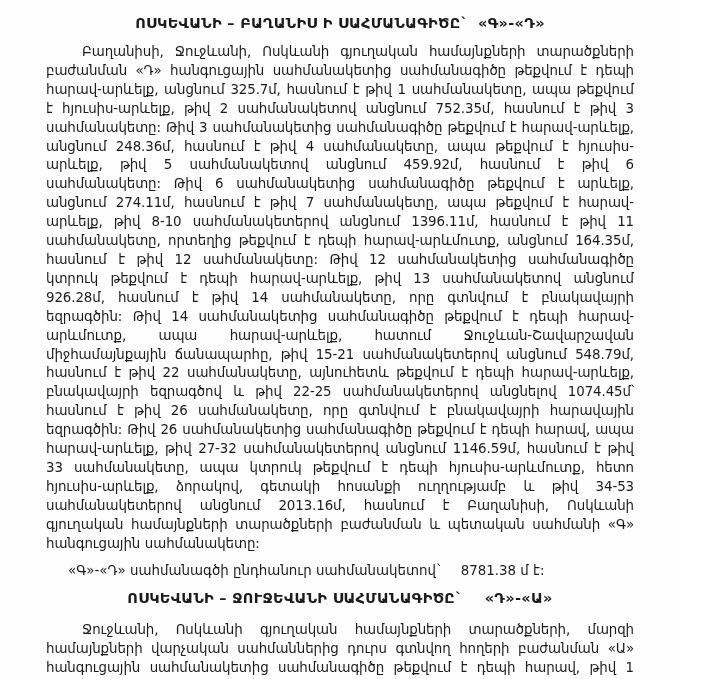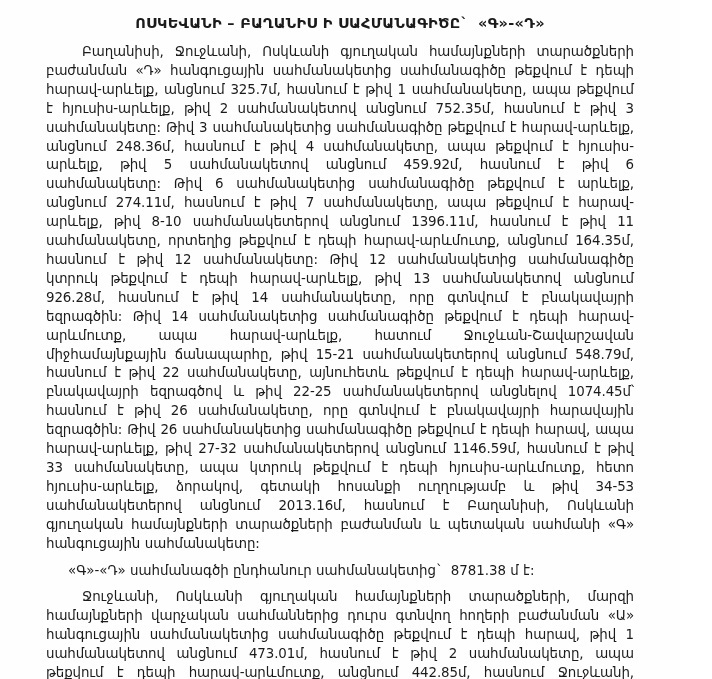--- a/index.html
+++ b/index.html
@@ -41,21 +41,21 @@
     margin: 8px;
   }
   .total-line {
     font-size: 13.4px;
     line-height: 19px;
     padding-left: 30px;
     margin: 0 0 2px 0;
     white-space: nowrap;
   }
   .total-line .value {
-    margin-left: 8px;
+    margin-left: 18px;
   }
   .section-2-title {
     margin-top: 9px;
     margin-bottom: 13px;
   }
   .section-2-title .range {
     margin-left: 22px;
   }
 </style>
 </head>
@@ -63,23 +63,26 @@
 
 <div class="page">
 
   <div class="doc-title">
     <span>ՈՍԿԵՎԱՆԻ – ԲԱՂԱՆԻՍ Ի ՍԱՀՄԱՆԱԳԻԾԸ`</span><span class="range">«Գ»-«Դ»</span>
   </div>
 
   <p class="para">Բաղանիսի, Ջուջևանի, Ոսկևանի գյուղական համայնքների տարածքների բաժանման «Դ» հանգուցային սահմանակետից սահմանագիծը թեքվում է դեպի հարավ-արևելք, անցնում 325.7մ, հասնում է թիվ 1 սահմանակետը, ապա թեքվում է հյուսիս-արևելք, թիվ 2 սահմանակետով անցնում 752.35մ, հասնում է թիվ 3 սահմանակետը: Թիվ 3 սահմանակետից սահմանագիծը թեքվում է հարավ-արևելք, անցնում 248.36մ, հասնում է թիվ 4 սահմանակետը, ապա թեքվում է հյուսիս-արևելք, թիվ 5 սահմանակետով անցնում 459.92մ, հասնում է թիվ 6 սահմանակետը: Թիվ 6 սահմանակետից սահմանագիծը թեքվում է արևելք, անցնում 274.11մ, հասնում է թիվ 7 սահմանակետը, ապա թեքվում է հարավ-արևելք, թիվ 8-10 սահմանակետերով անցնում 1396.11մ, հասնում է թիվ 11 սահմանակետը, որտեղից թեքվում է դեպի հարավ-արևմուտք, անցնում 164.35մ, հասնում է թիվ 12 սահմանակետը: Թիվ 12 սահմանակետից սահմանագիծը կտրուկ թեքվում է դեպի հարավ-արևելք, թիվ 13 սահմանակետով անցնում 926.28մ, հասնում է թիվ 14 սահմանակետը, որը գտնվում է բնակավայրի եզրագծին: Թիվ 14 սահմանակետից սահմանագիծը թեքվում է դեպի հարավ-արևմուտք, ապա հարավ-արևելք, հատում Ջուջևան-Շավարշավան միջհամայնքային ճանապարհը, թիվ 15-21 սահմանակետերով անցնում 548.79մ, հասնում է թիվ 22 սահմանակետը, այնուհետև թեքվում է դեպի հարավ-արևելք, բնակավայրի եզրագծով և թիվ 22-25 սահմանակետերով անցնելով 1074.45մ՝ հասնում է թիվ 26 սահմանակետը, որը գտնվում է բնակավայրի հարավային եզրագծին: Թիվ 26 սահմանակետից սահմանագիծը թեքվում է դեպի հարավ, ապա հարավ-արևելք, թիվ 27-32 սահմանակետերով անցնում 1146.59մ, հասնում է թիվ 33 սահմանակետը, ապա կտրուկ թեքվում է դեպի հյուսիս-արևմուտք, հետո հյուսիս-արևելք, ձորակով, գետակի հոսանքի ուղղությամբ և թիվ 34-53 սահմանակետերով անցնում 2013.16մ, հասնում է Բաղանիսի, Ոսկևանի գյուղական համայնքների տարածքների բաժանման և պետական սահմանի «Գ» հանգուցային սահմանակետը:</p>
 
   <div class="total-line">
-    <span>«Գ»-«Դ» սահմանագծի ընդհանուր սահմանակետից`</span><span class="value">8781.38 մ է:</span>
+    <span>«Գ»-«Դ» սահմանագծի ընդհանուր սահմանակետով`</span><span class="value">8781.38 մ է:</span>
   </div>
 
+  <div class="doc-title section-2-title">
+    <span>ՈՍԿԵՎԱՆԻ – ՋՈՒՋԵՎԱՆԻ ՍԱՀՄԱՆԱԳԻԾԸ`</span><span class="range">«Դ»-«Ա»</span>
+  </div>
 
   <p class="para">Ջուջևանի, Ոսկևանի գյուղական համայնքների տարածքների, մարզի համայնքների վարչական սահմաններից դուրս գտնվող հողերի բաժանման «Ա» հանգուցային սահմանակետից սահմանագիծը թեքվում է դեպի հարավ, թիվ 1 սահմանակետով անցնում 473.01մ, հասնում է թիվ 2 սահմանակետը, ապա թեքվում է դեպի հարավ-արևմուտք, անցնում 442.85մ, հասնում Ջուջևանի, Ոսկևանի, Բաղանիսի գյուղական համայնքների տարածքների բաժանման «Դ» հանգուցային սահմանակետը:</p>
 
   <div class="total-line">
     <span>«Դ»-«Ա» սահմանագծի ընդհանուր երկարությունը`</span><span class="value">915.86մ է:</span>
   </div>
 
 </div>
 
 </body></html>

